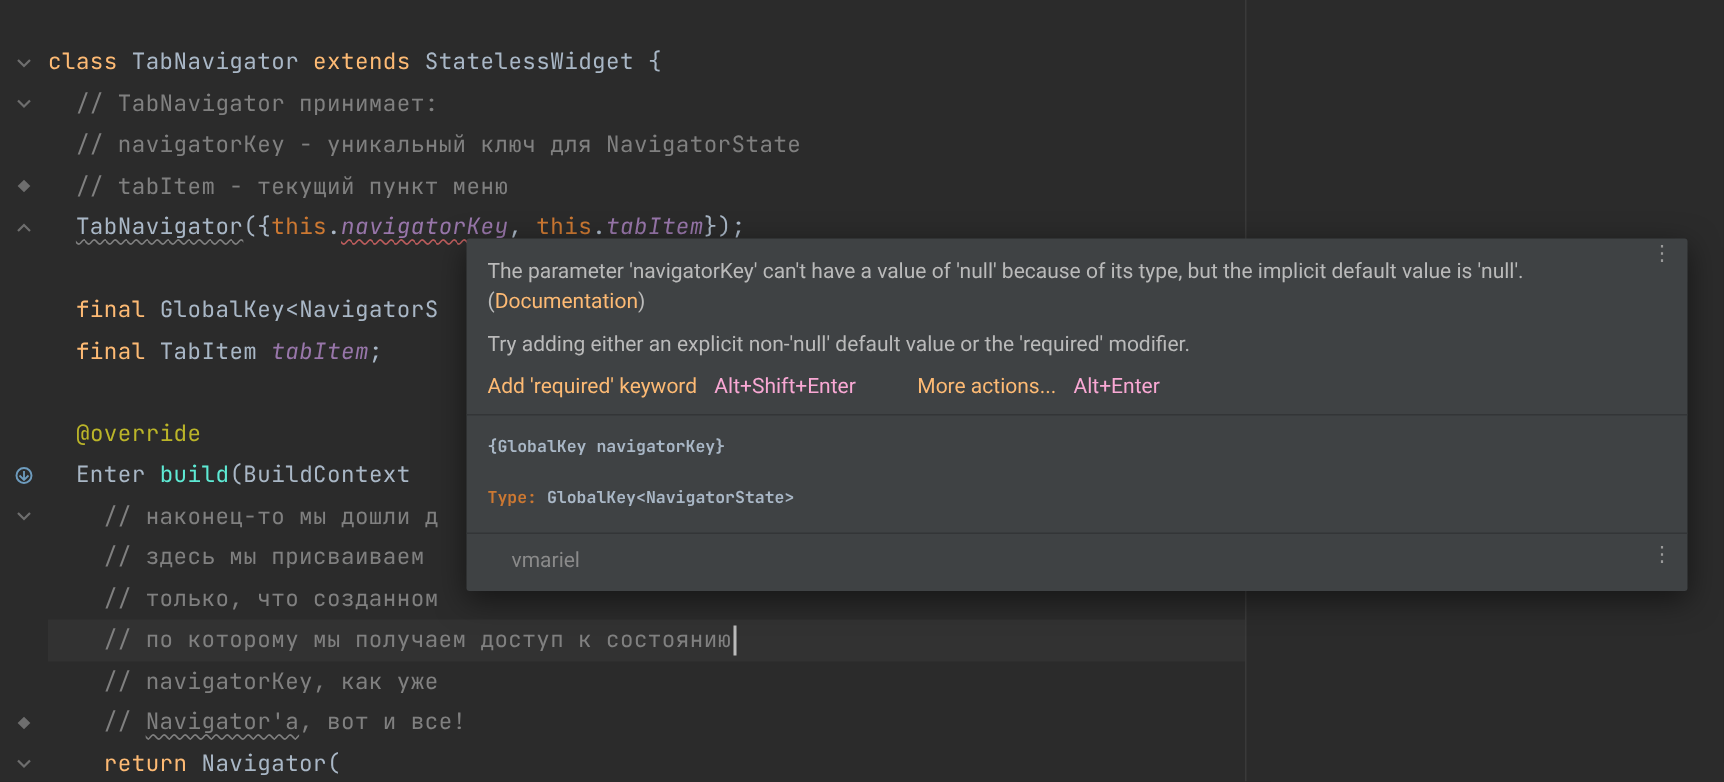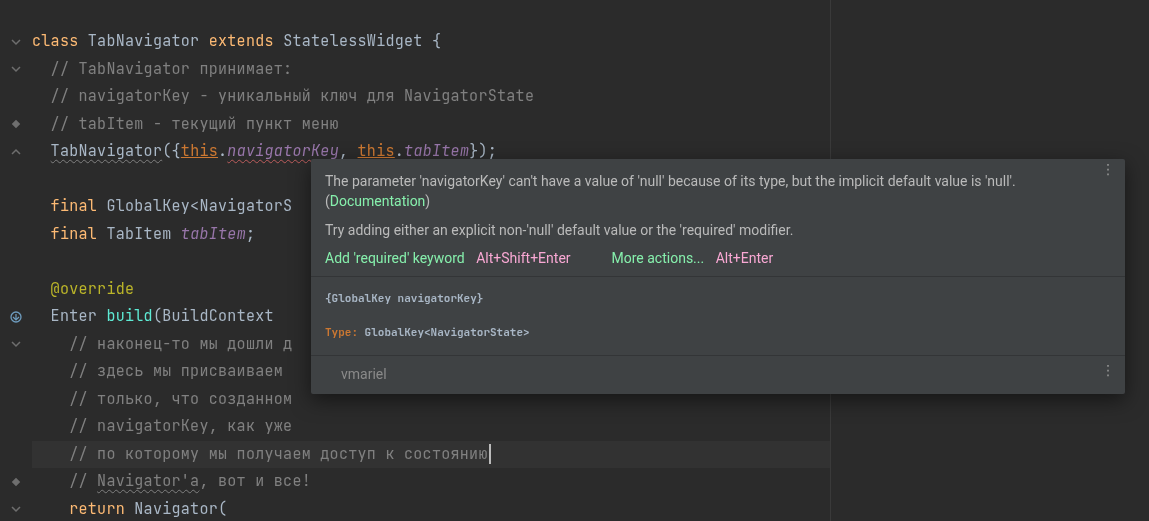--- a/index.html
+++ b/index.html
@@ -49,21 +49,21 @@
     white-space: pre;
     padding-left: 0;
     letter-spacing: 0.3px;
   }
   .line.hl { background:#323232; }
   .kw   { color:#fdba74; }
   .cls  { color:#a9b7c6; }
   .cmt  { color:#808080; }
   .fn   { color:#5eead4; }
   .anno { color:#bbb529; }
-  .this { color:#cc7832;text-decoration:underline; }
+  .this { color:#cc7832; }
   .punct{ color:#a9b7c6; }
   .field{ color:#9876aa; font-style: italic;}
   .squiggle {
     text-decoration: underline wavy #808080 1px;
     text-underline-offset: 3px;
   }
   .squiggle-err {
     text-decoration: underline wavy #bc5c5c 1px;
     text-underline-offset: 3px;
   }
@@ -86,21 +86,21 @@
     font-family: -apple-system, "Segoe UI", Roboto, sans-serif;
     font-size: 14px;
     color: #bababa;
     border-radius: 2px;
   }
   .popup .sec {
     padding: 12px 14px;
     position: relative;
   }
   .popup .sec.diag { padding-bottom: 10px; border-bottom:1px solid #333537;}
-  .popup .link { color:#86efac; cursor:pointer;text-align:center; }
+  .popup .link { color:#fdba74; cursor:pointer;text-align:center; }
   .popup p { line-height: 1.45; margin-bottom: 8px;}
   .popup .actions { margin-top:10px; }
   .popup .actions span { margin-right: 8px; }
   .popup .kbd { color:#f9a8d4; }
   .popup .dots {
     position:absolute; right:10px; top:8px;
     color:#9a9a9a; cursor:pointer;
     letter-spacing:0; line-height:4px; font-size:14px;
   }
   .popup .info {
@@ -185,22 +185,22 @@
     <div class="line">  <span class="squiggle">TabNavigator</span><span class="punct">({</span><span class="this">this</span><span>.</span><span class="field squiggle-err">navigatorKey</span><span class="punct">, </span><span class="this">this</span><span>.</span><span class="field squiggle-err">tabItem</span><span class="punct">});</span></div>
     <div class="line"></div>
     <div class="line">  <span class="kw">final </span><span>GlobalKey&lt;NavigatorS</span></div>
     <div class="line">  <span class="kw">final </span><span>TabItem </span><span class="field">tabItem</span><span class="punct">;</span></div>
     <div class="line"></div>
     <div class="line">  <span class="anno">@</span><span class="anno">override</span></div>
     <div class="line">  <span>Enter </span><span class="fn">build</span><span>(BuildContext </span></div>
     <div class="line"><span class="cmt">    // наконец-то мы дошли д</span></div>
     <div class="line"><span class="cmt">    // здесь мы присваиваем </span></div>
     <div class="line"><span class="cmt">    // только, что созданном</span></div>
+    <div class="line hl"><span class="cmt">    // по которому мы получаем доступ к состоянию</span><span class="caret"></span></div>
     <div class="line"><span class="cmt">    // navigatorKey, как уже</span></div>
-    <div class="line hl"><span class="cmt">    // по которому мы получаем доступ к состоянию</span><span class="caret"></span></div>
     <div class="line"><span class="cmt">    // </span><span class="cmt squiggle">Navigator'a</span><span class="cmt">, вот и все!</span></div>
     <div class="line">    <span class="kw">return </span><span>Navigator</span><span>(</span></div>
   </div>
 
   <div class="right-pane"></div>
 </div>
 
 <div class="popup">
   <div class="sec diag">
     <div class="dots">⋮</div>

